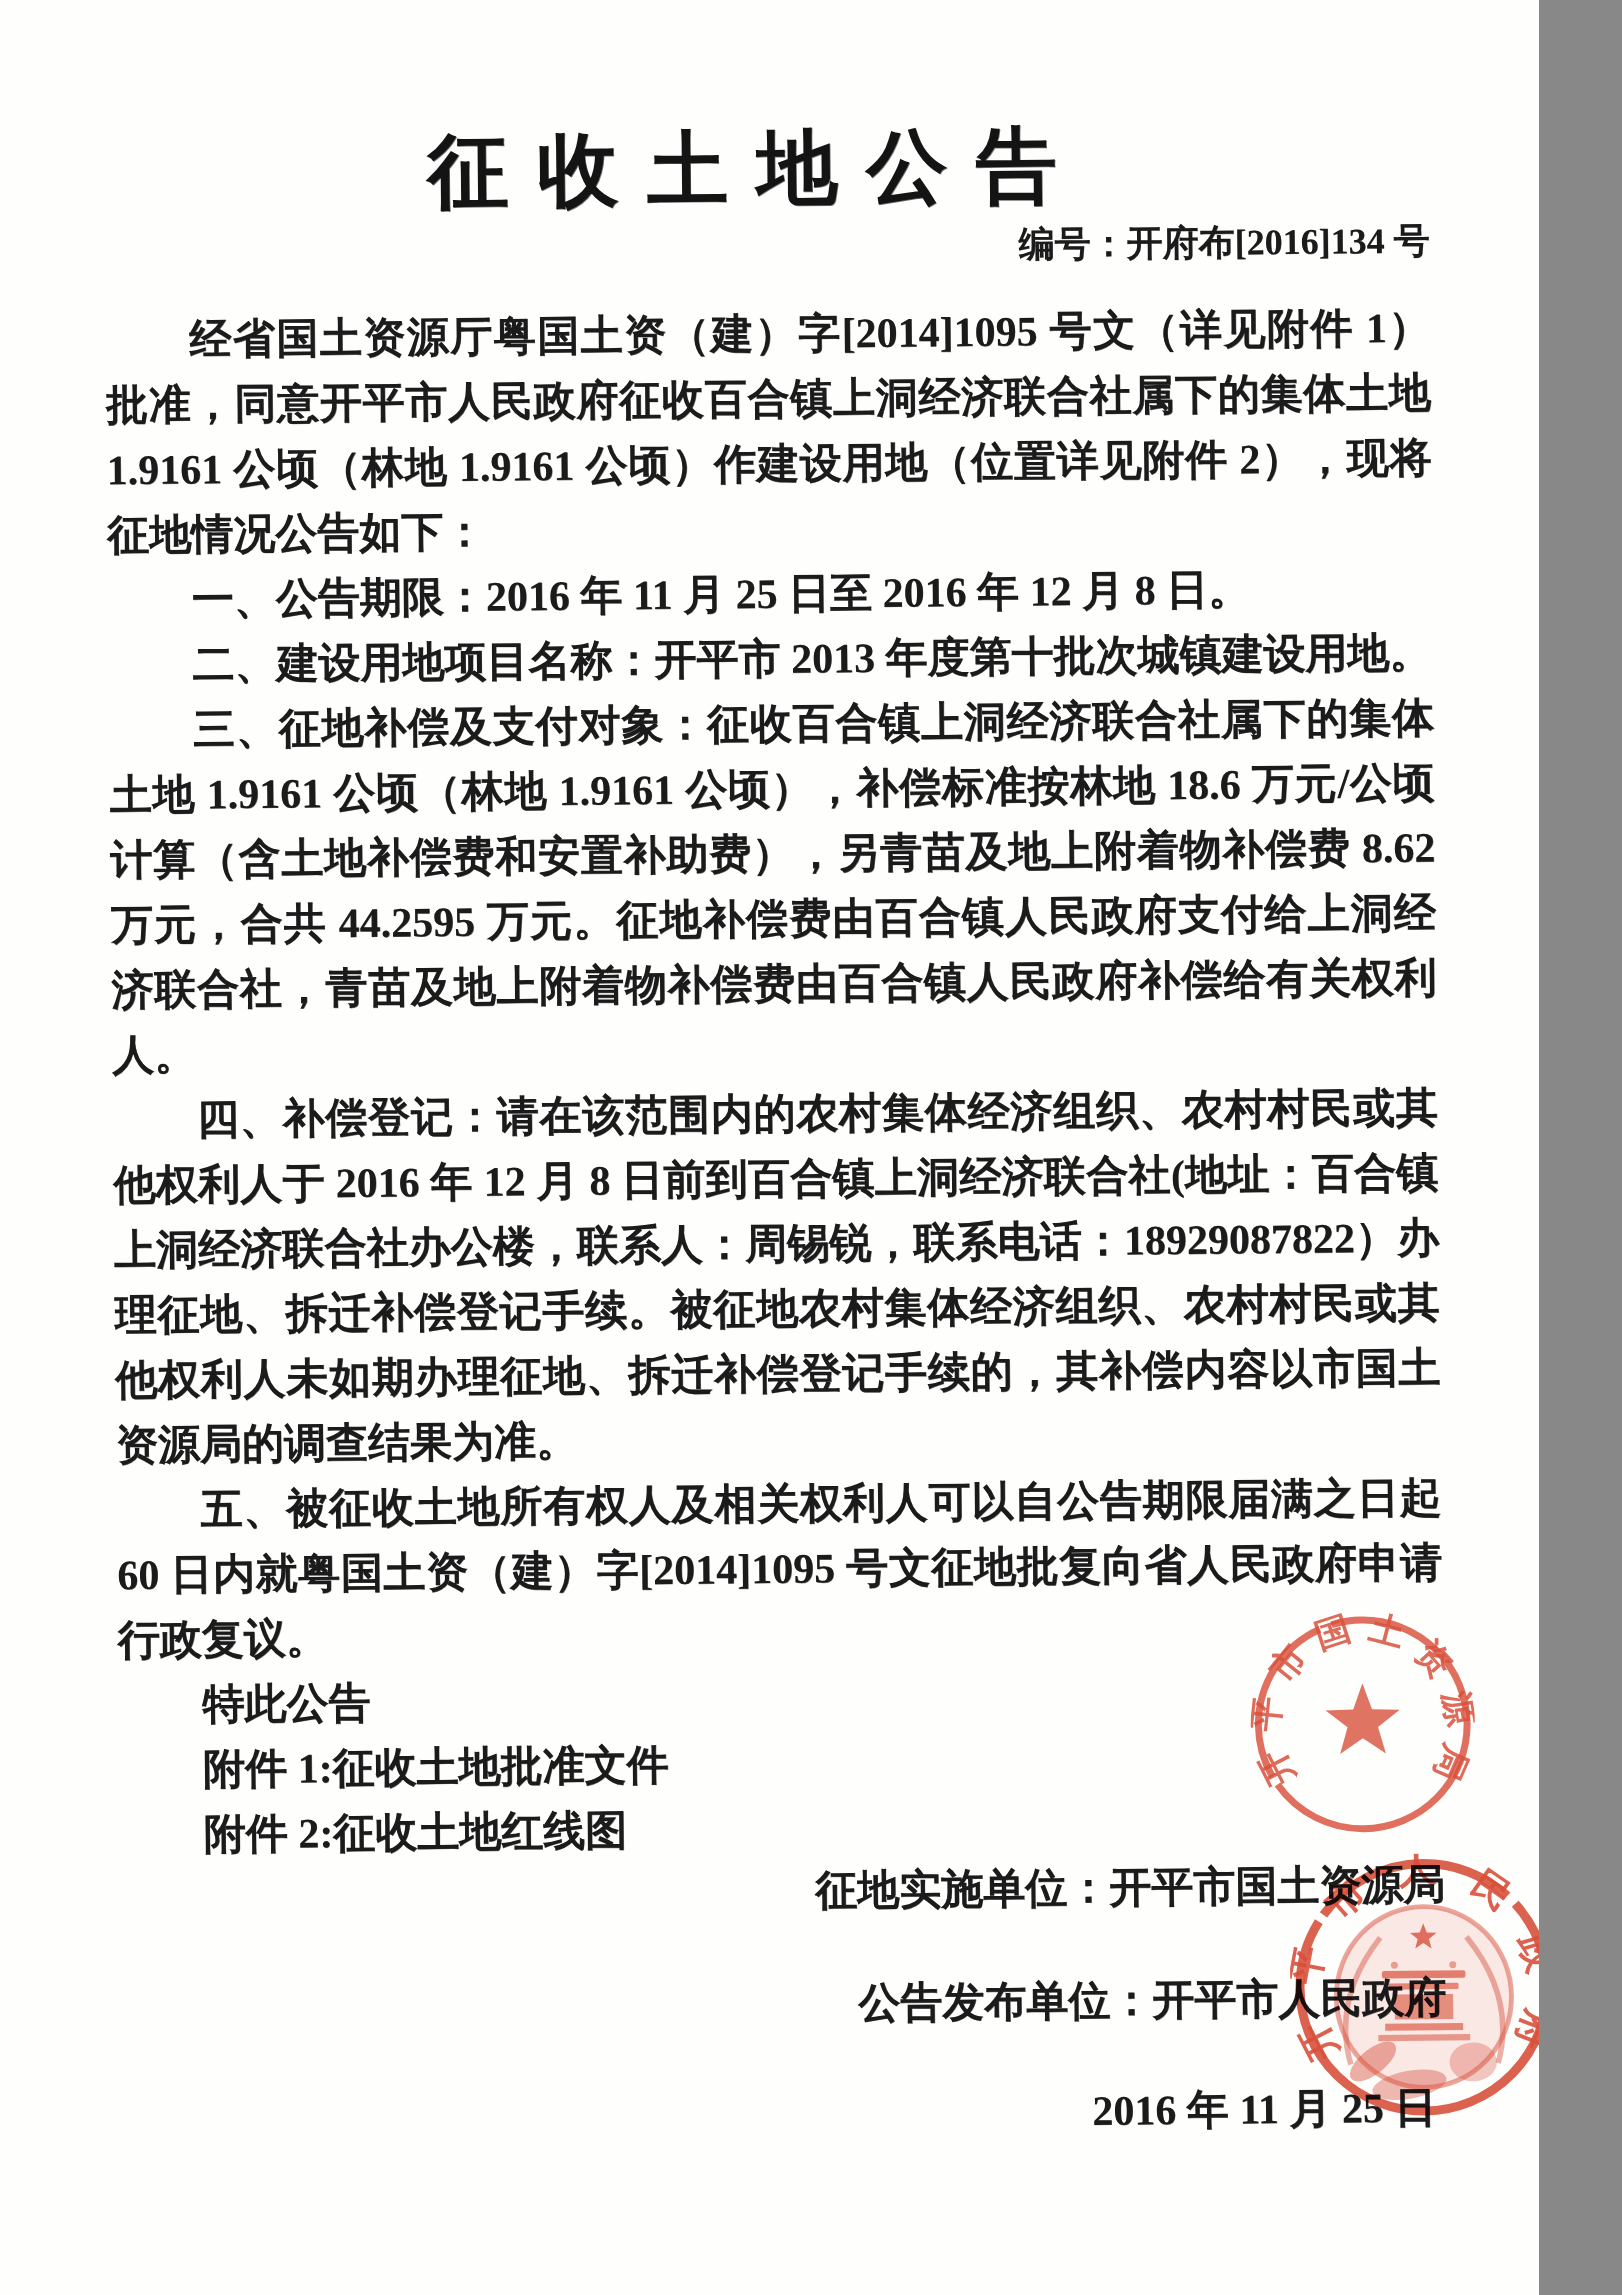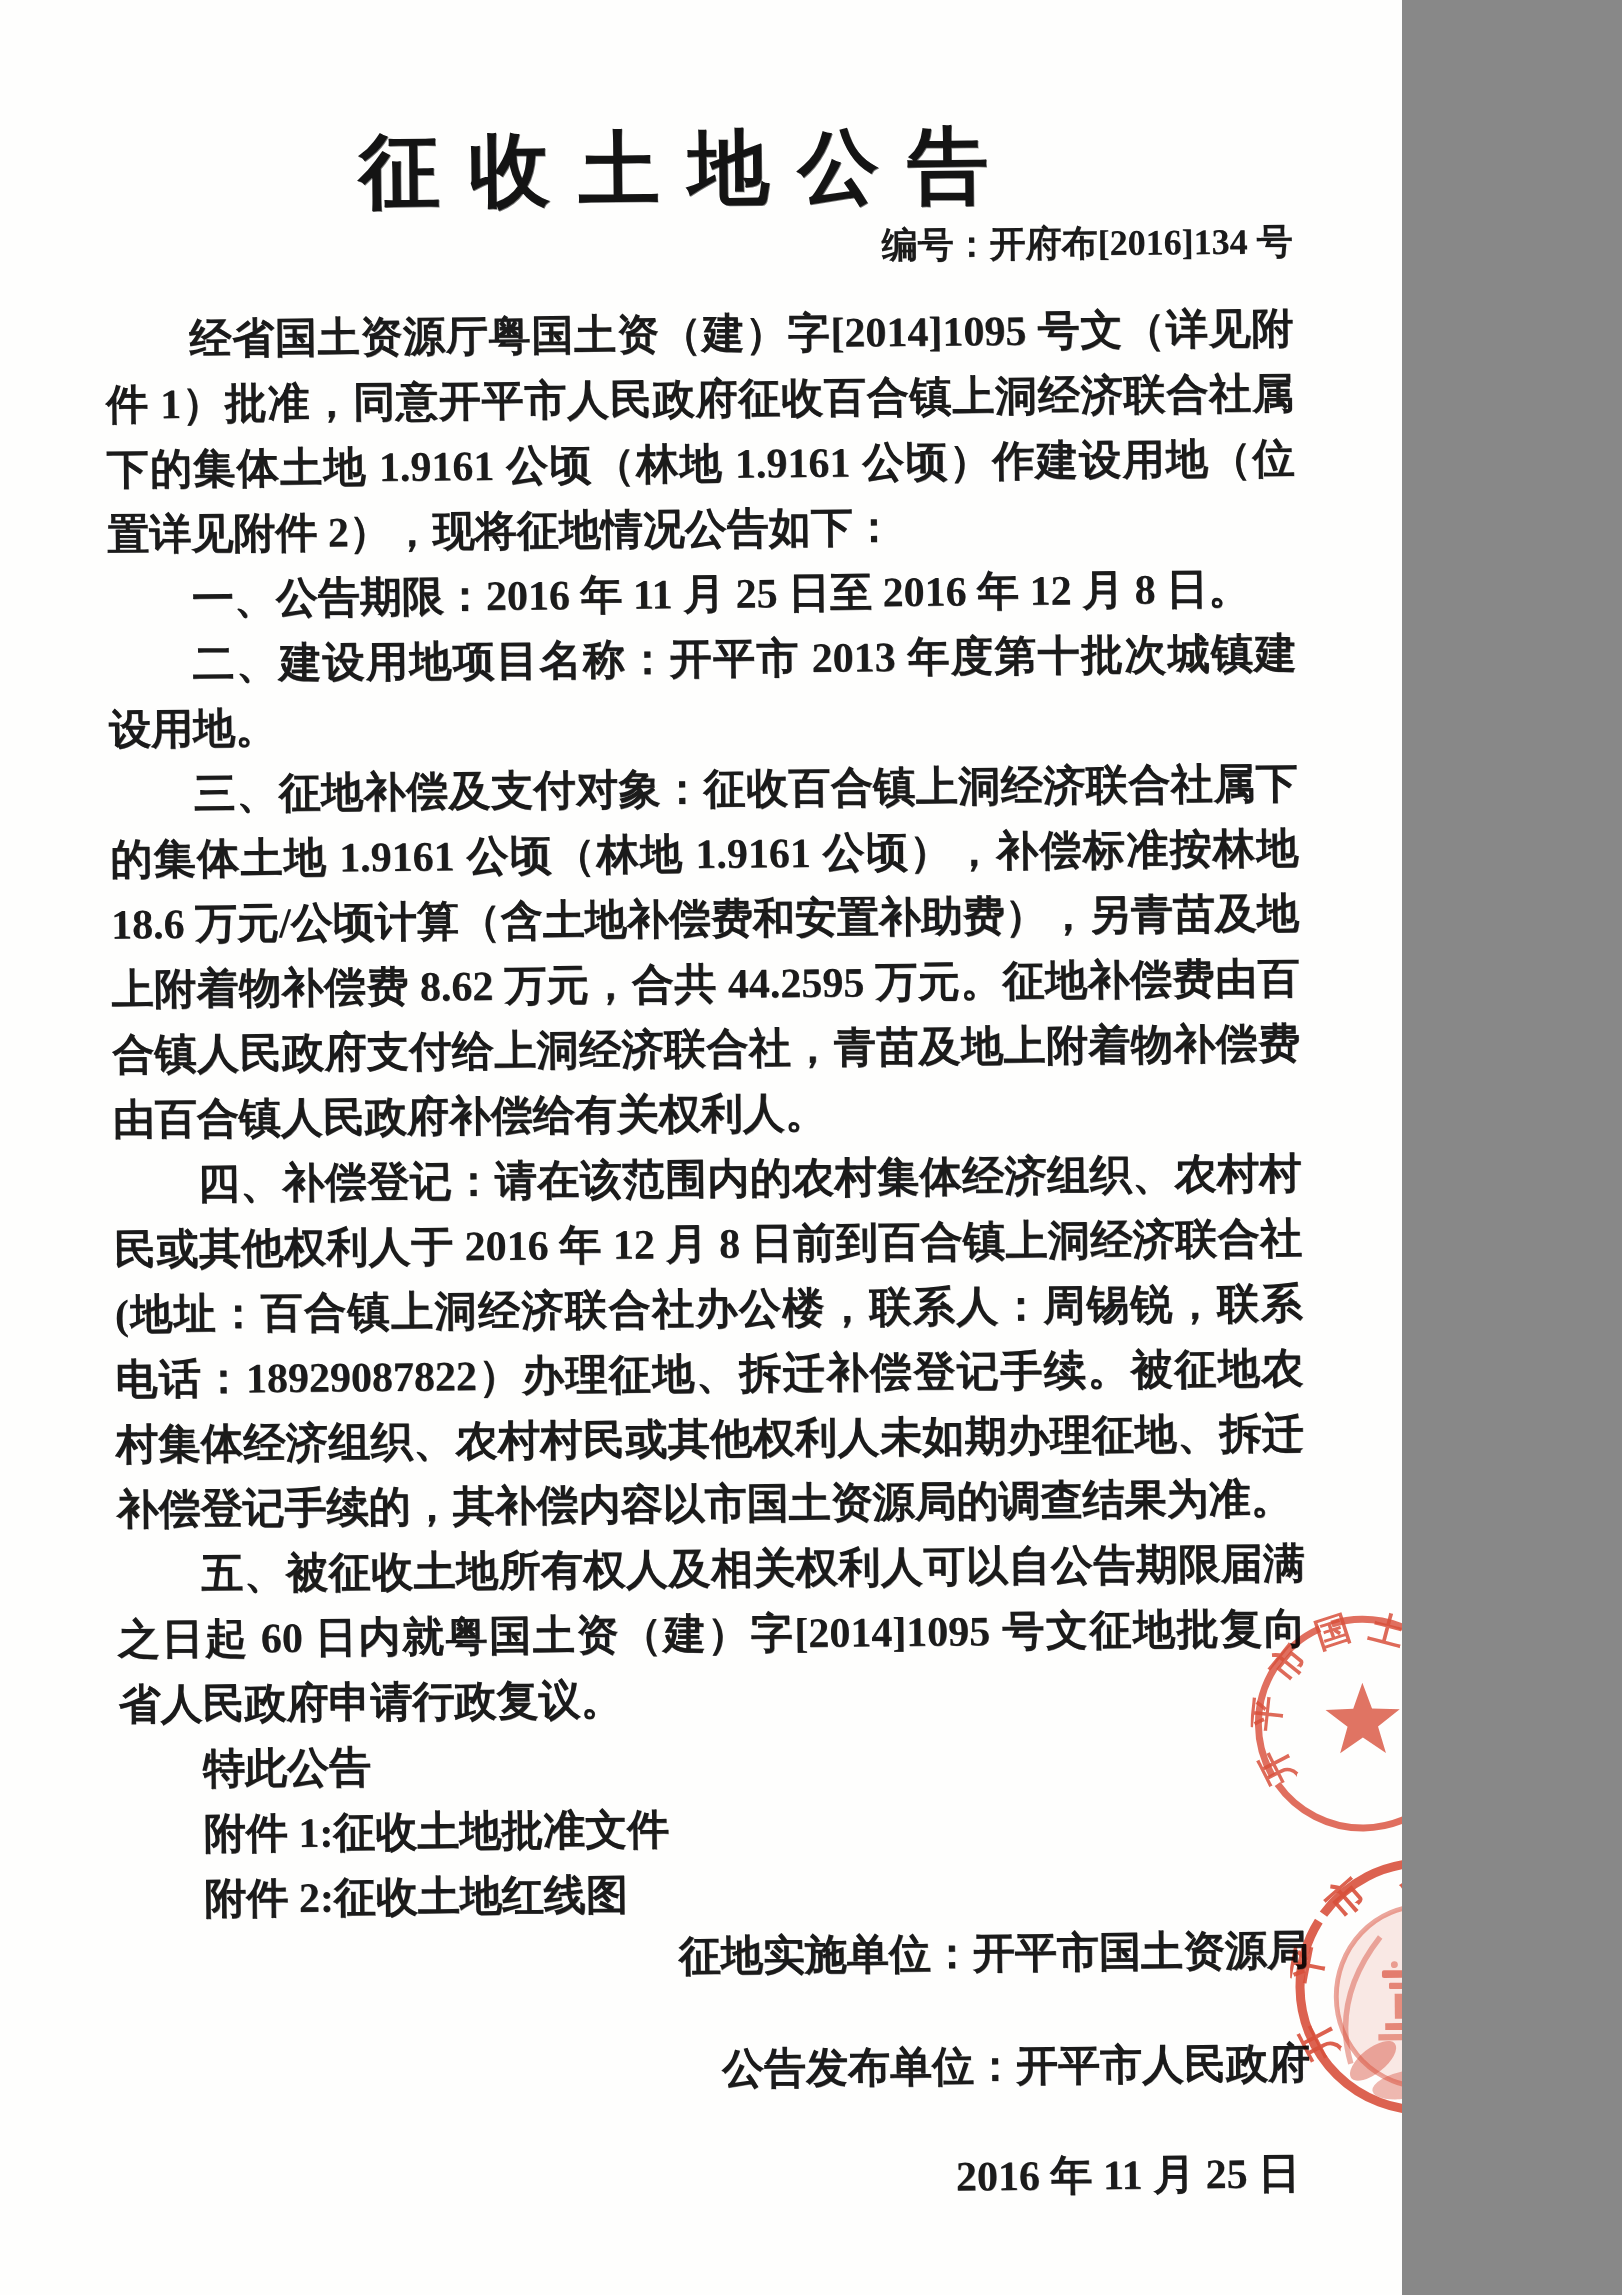--- a/index.html
+++ b/index.html
@@ -1,18 +1,18 @@
 <!DOCTYPE html>
 <html style="font-size:11px"><head>
 <meta charset="utf-8">
 <style>
   html,body{margin:0;padding:0;background:#888;}
   .page{
     position:relative;
-    width:1402px;height:2295px;
+    width:1539px;height:2295px;
     background:#fefefd;
     overflow:hidden;
     font-family:"Liberation Serif","DejaVu Serif",serif;
     color:#1b1b1b;
   }
   .content{
     position:absolute;inset:0;
     padding:0 103px 0 111px;
     transform:rotate(-0.55deg);
     transform-origin:50% 40%;

